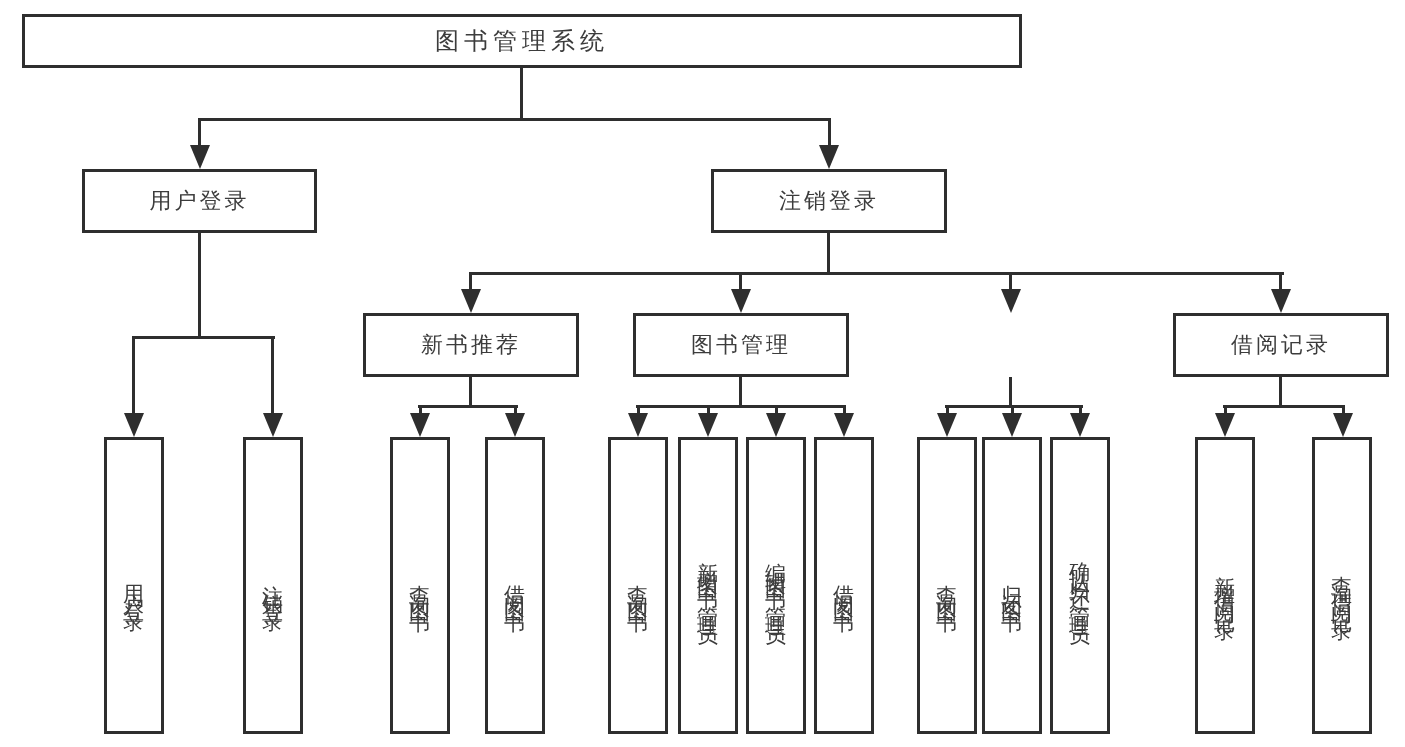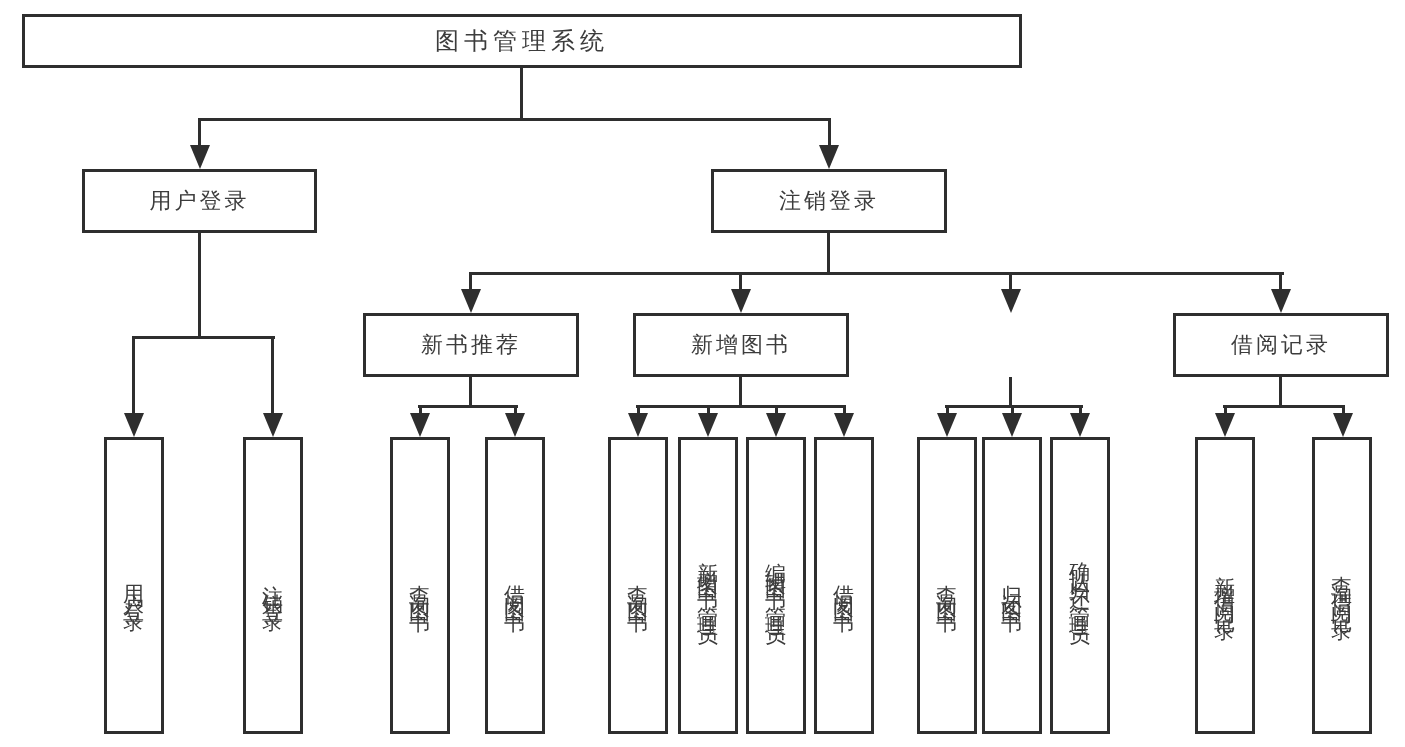--- a/index.html
+++ b/index.html
@@ -54,21 +54,21 @@
   <div class="ln" style="left:469px;top:272px;width:3px;height:20px;"></div>
   <div class="ln" style="left:739px;top:272px;width:3px;height:20px;"></div>
   <div class="ln" style="left:1009px;top:272px;width:3px;height:20px;"></div>
   <div class="ln" style="left:1279px;top:272px;width:3px;height:20px;"></div>
   <div class="ah" style="left:461px;top:289px;"></div>
   <div class="ah" style="left:731px;top:289px;"></div>
   <div class="ah" style="left:1001px;top:289px;"></div>
   <div class="ah" style="left:1271px;top:289px;"></div>
 
   <div class="bx hlabel" style="left:363px;top:313px;width:216px;height:64px;">新书推荐</div>
-  <div class="bx hlabel" style="left:633px;top:313px;width:216px;height:64px;">新增图书</div>
+  <div class="bx hlabel" style="left:633px;top:313px;width:216px;height:64px;">图书管理</div>
   <div class="bx hlabel" style="left:1173px;top:313px;width:216px;height:64px;">借阅记录</div>
 
   <div class="ln" style="left:469px;top:377px;width:3px;height:31px;"></div>
   <div class="ln" style="left:739px;top:377px;width:3px;height:31px;"></div>
   <div class="ln" style="left:1009px;top:377px;width:3px;height:31px;"></div>
   <div class="ln" style="left:1279px;top:377px;width:3px;height:31px;"></div>
 
   <div class="ln" style="left:418px;top:405px;width:100px;height:3px;"></div>
   <div class="ln" style="left:636px;top:405px;width:210px;height:3px;"></div>
   <div class="ln" style="left:945px;top:405px;width:138px;height:3px;"></div>

